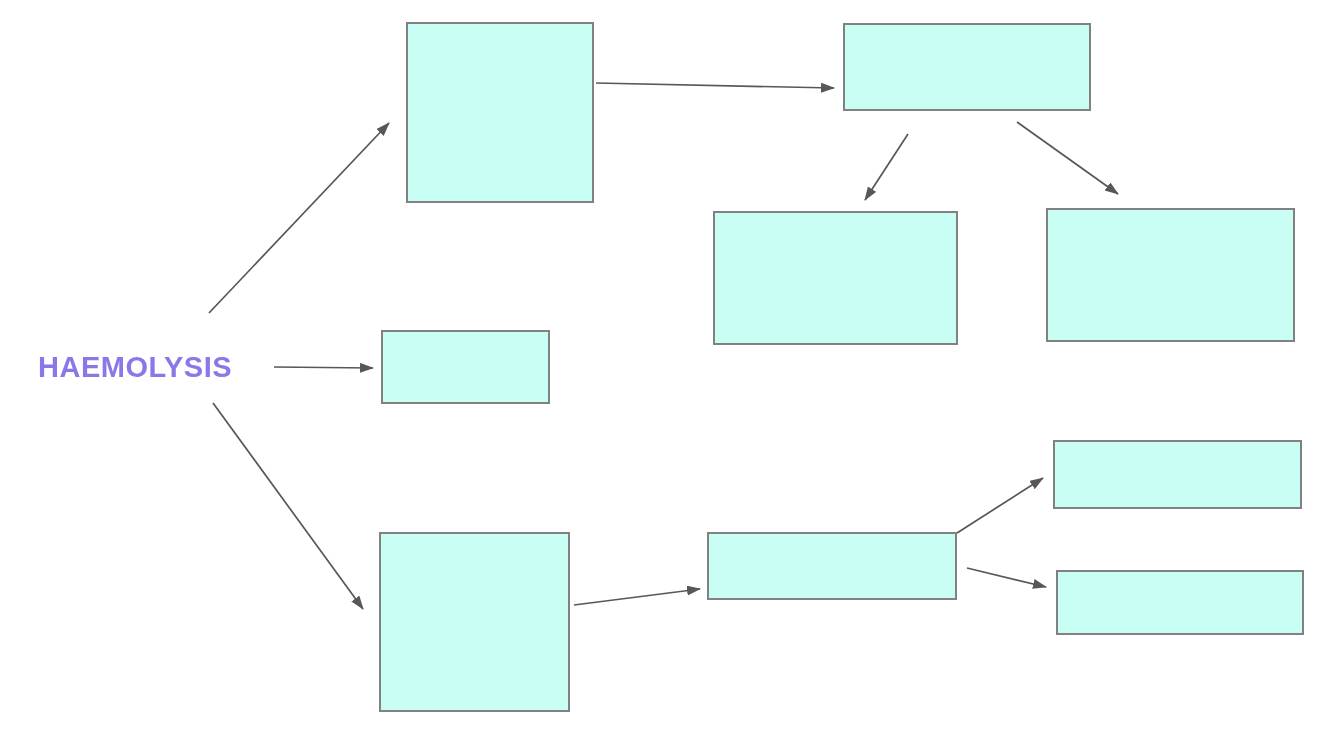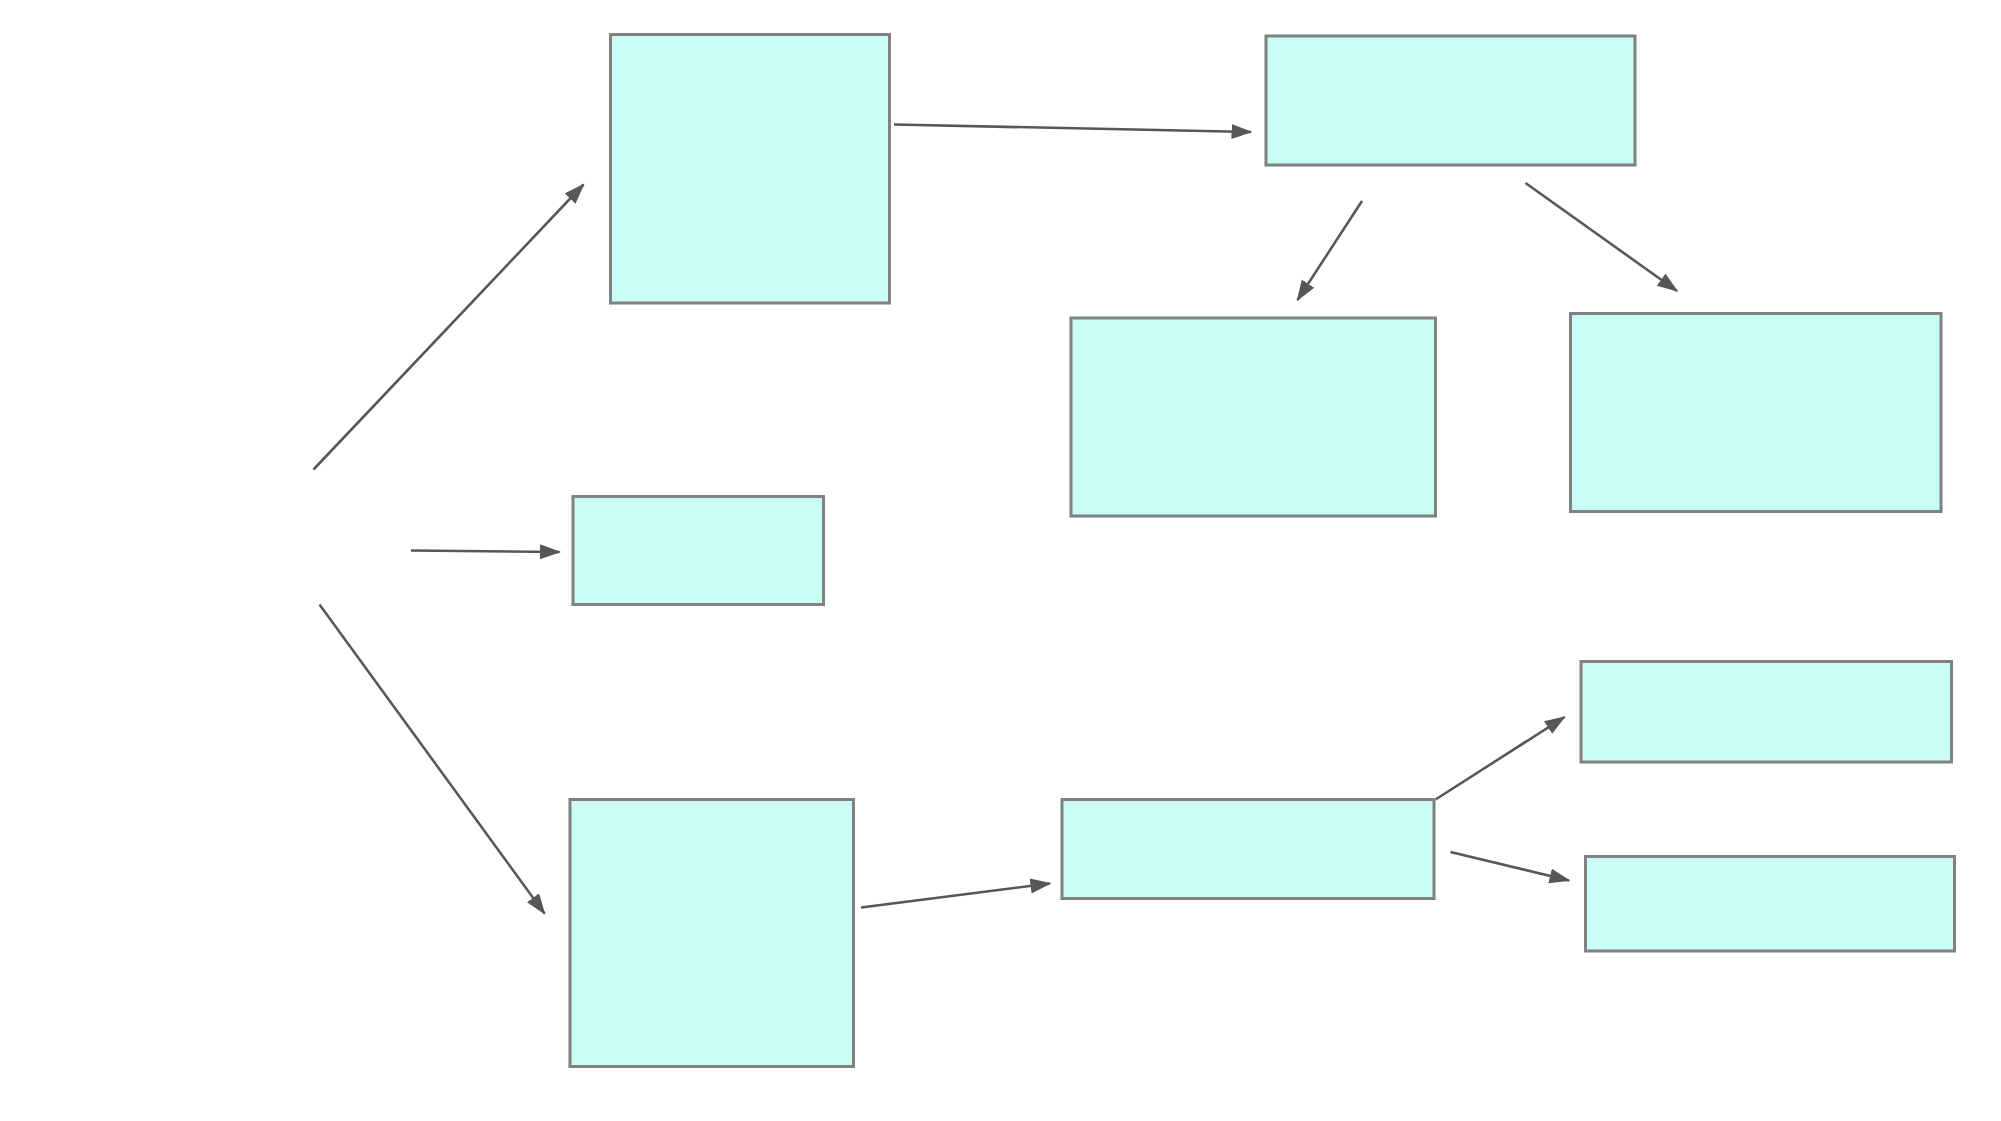--- a/index.html
+++ b/index.html
@@ -74,20 +74,21 @@
       <line x1="908" y1="134" x2="865" y2="200" marker-end="url(#ah)"></line>
       <line x1="1017" y1="122" x2="1118" y2="194" marker-end="url(#ah)"></line>
       <line x1="274" y1="367" x2="373" y2="368" marker-end="url(#ah)"></line>
       <line x1="213" y1="403" x2="363" y2="609" marker-end="url(#ah)"></line>
       <line x1="574" y1="605" x2="700" y2="589" marker-end="url(#ah)"></line>
       <line x1="957" y1="533" x2="1043" y2="478" marker-end="url(#ah)"></line>
       <line x1="967" y1="568" x2="1046" y2="587" marker-end="url(#ah)"></line>
     </g>
   </svg>
 
+  <div class="root-label">HAEMOLYSIS</div>
 
   <div id="n1" class="node"></div>
   <div id="n2" class="node"></div>
   <div id="n3" class="node"></div>
   <div id="n4" class="node"></div>
   <div id="n5" class="node"></div>
   <div id="n6" class="node"></div>
   <div id="n7" class="node"></div>
   <div id="n8" class="node"></div>
   <div id="n9" class="node"></div>

